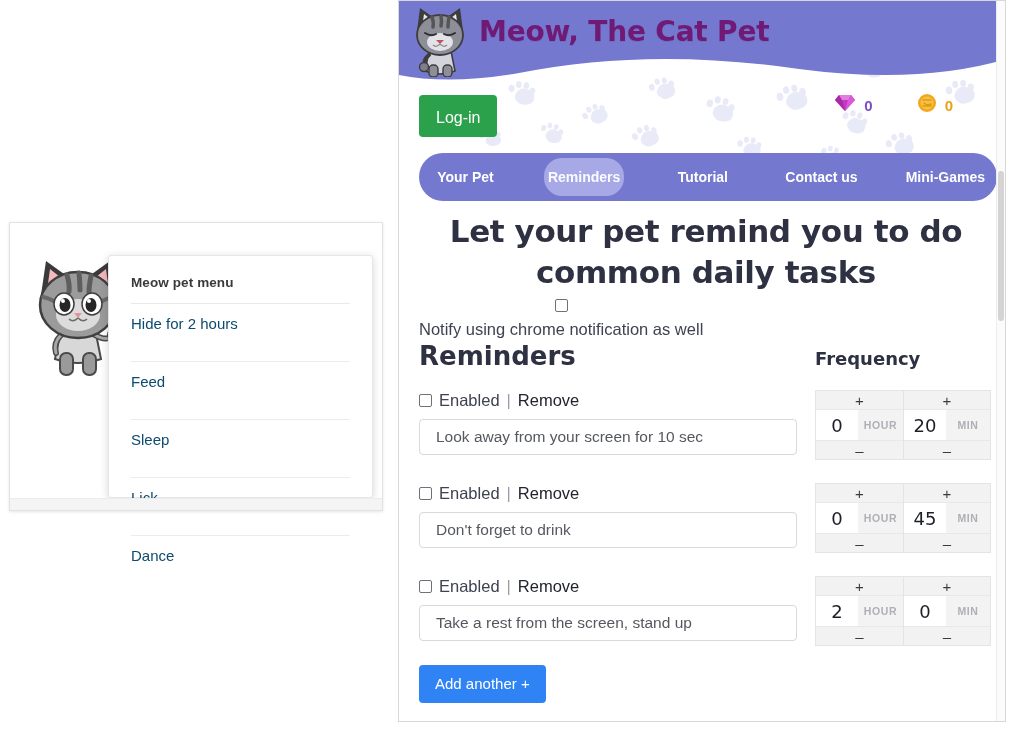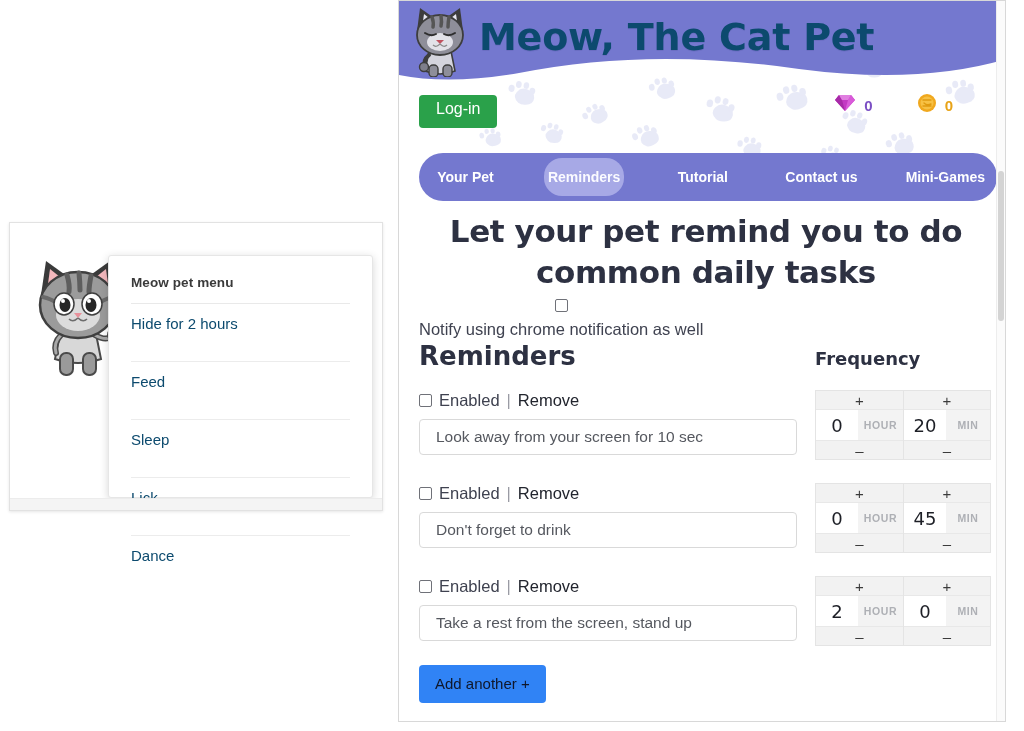--- a/index.html
+++ b/index.html
@@ -71,32 +71,32 @@
     position: absolute; left: 0; top: 0; width: 608px; height: 82px;
   }
   #brand-header .wave {
     position: absolute; inset: 0;
   }
   #brand-logo {
     position: absolute; left: 10px; top: 4px; width: 62px; height: 72px;
   }
   #brand-title {
     position: absolute; left: 80px; top: 14px;
-    font-size: 38px; font-weight: 800; color: #0c4a6e;
+    font-size: 28px; font-weight: 800; color: #701a75;
     font-family: "DejaVu Sans", sans-serif;
     letter-spacing: -.2px;
     text-shadow: 0 1px 0 rgba(80,80,160,.25);
   }
 
   
   #login-button {
     position: absolute; left: 20px; top: 94px;
     background: #2aa14a;
     color: #fff; font-size: 16px;
-    padding: 5px 17px 10px 17px;
+    padding: 14px 17px 10px 17px;
     border: none; border-radius: 4px;
     cursor: pointer;
     font-family: "Liberation Sans", sans-serif;
   }
   #currency-bar {
     position: absolute; right: 52px; top: 92px;
     display: flex; align-items: center; gap: 44px;
   }
   .currency { display: flex; align-items: center; gap: 8px; }
   .currency .amt { font-size: 15px; font-weight: bold; }
@@ -205,21 +205,21 @@
   }
   .stepper .unit {
     flex: 1; text-align: center; background: #f3f3f3; height: 100%;
     display: flex; align-items: center; justify-content: center;
     font-size: 10.5px; font-weight: bold; color: #aeb0b5; letter-spacing: .6px;
   }
 
   
   #add-another {
     position: absolute; left: 20px; top: 664px;
-    background: #3083f5; color: #0f172a;
+    background: #3083f5; color: #ffffff;
     font-size: 15px;
     padding: 10px 16px 11px 16px;
     border: none; border-radius: 4px; cursor: pointer;
     font-family: "Liberation Sans", sans-serif;
   }
 
   
   .cbx {
     width: 13px; height: 13px; flex: 0 0 13px;
     border: 1px solid #6f7178; background: #fff; border-radius: 2px;

